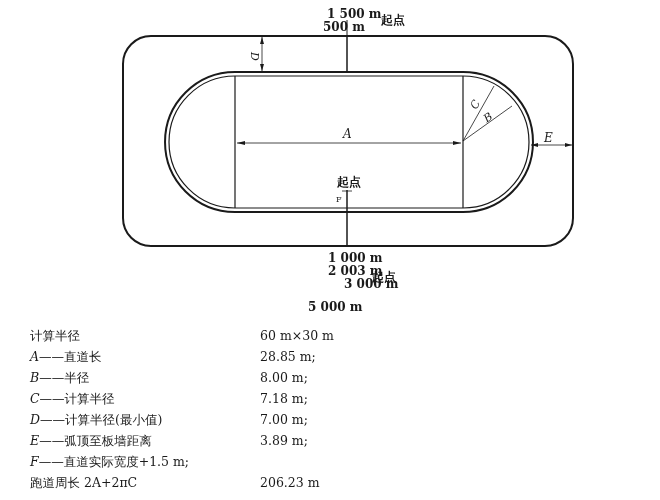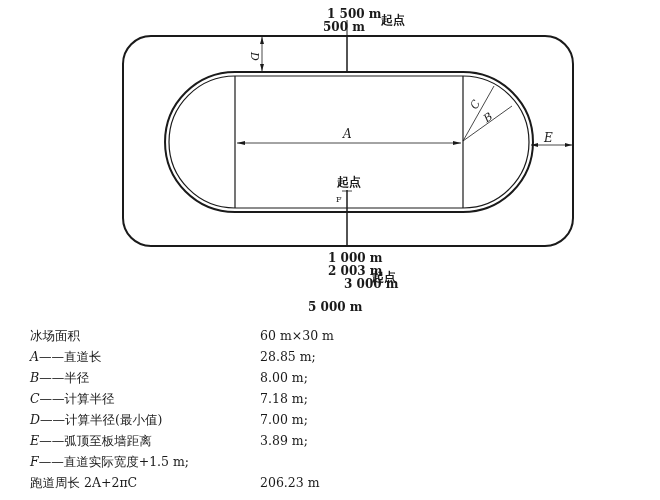--- a/index.html
+++ b/index.html
@@ -62,21 +62,21 @@
 <span class="lbl" style="left:337px;top:176px;">起点</span>
 
 <span class="lbl" style="left:328px;top:252px;text-align:right;">1 000 m</span>
 <span class="lbl" style="left:328px;top:265px;">2 003 m</span>
 <span class="lbl" style="left:344px;top:278px;">3 000 m</span>
 <span class="lbl" style="left:308px;top:291px;margin-top:10px;">5 000 m</span>
 <span class="lbl" style="left:372px;top:271px;">起点</span>
 
 <div class="legend">
   <div class="legend-row" style="top:0px;">
-    <span class="legend-key"><i></i><span>冰场面积</span></span>
+    <span class="legend-key"><i></i><span>计算半径</span></span>
     <span class="legend-val">60 m×30 m</span>
   </div>
   <div class="legend-row" style="top:21px;">
     <span class="legend-key"><i>A</i><span>——直道长</span></span>
     <span class="legend-val">28.85 m;</span>
   </div>
   <div class="legend-row" style="top:42px;">
     <span class="legend-key"><i>B</i><span>——半径</span></span>
     <span class="legend-val">8.00 m;</span>
   </div>

